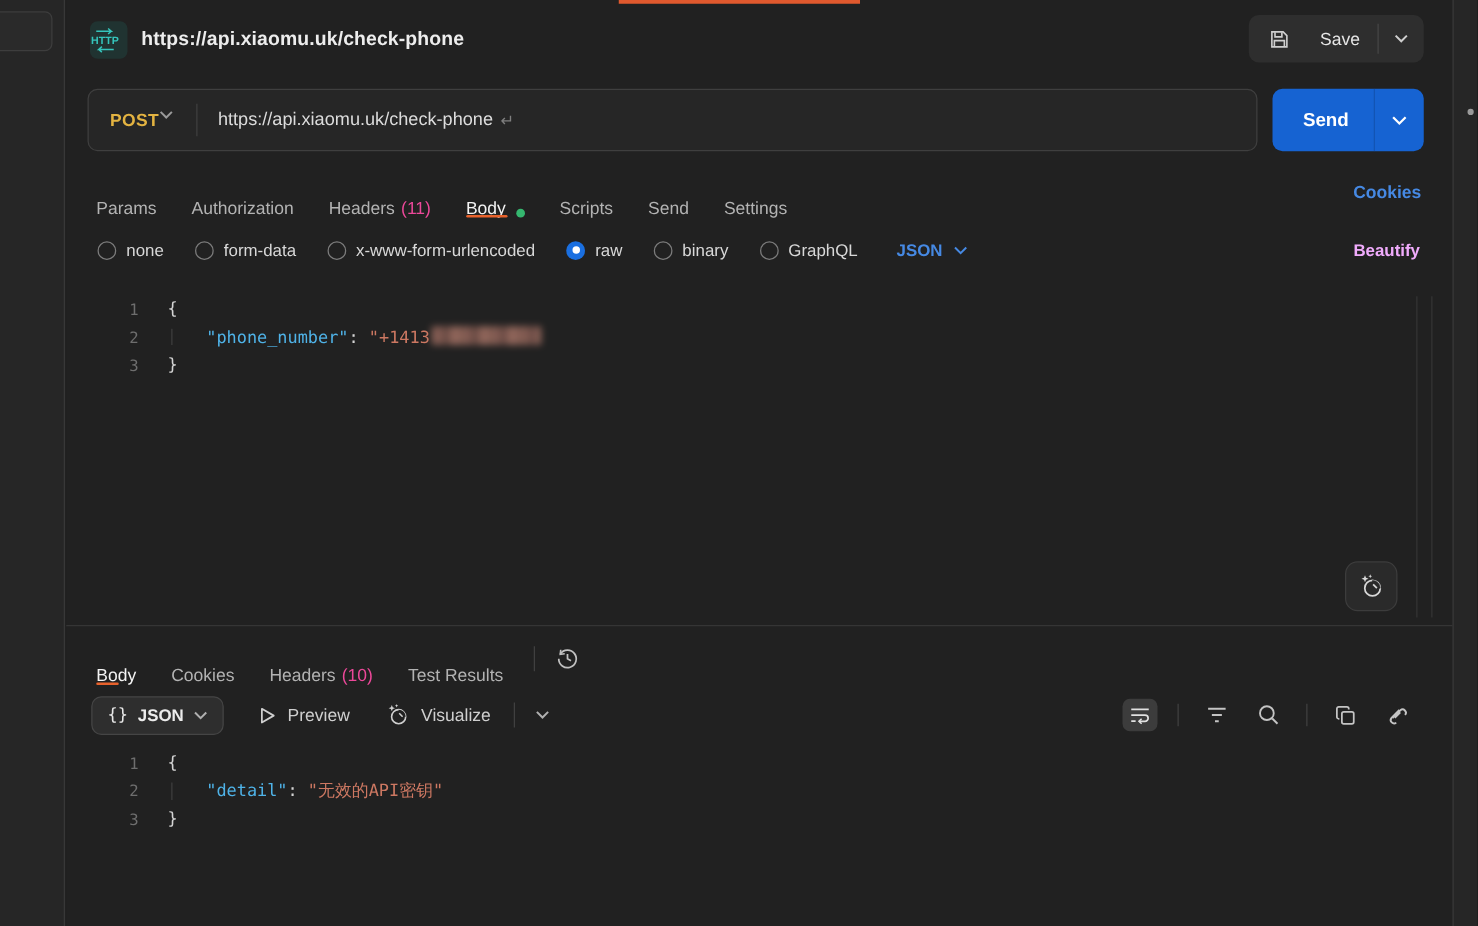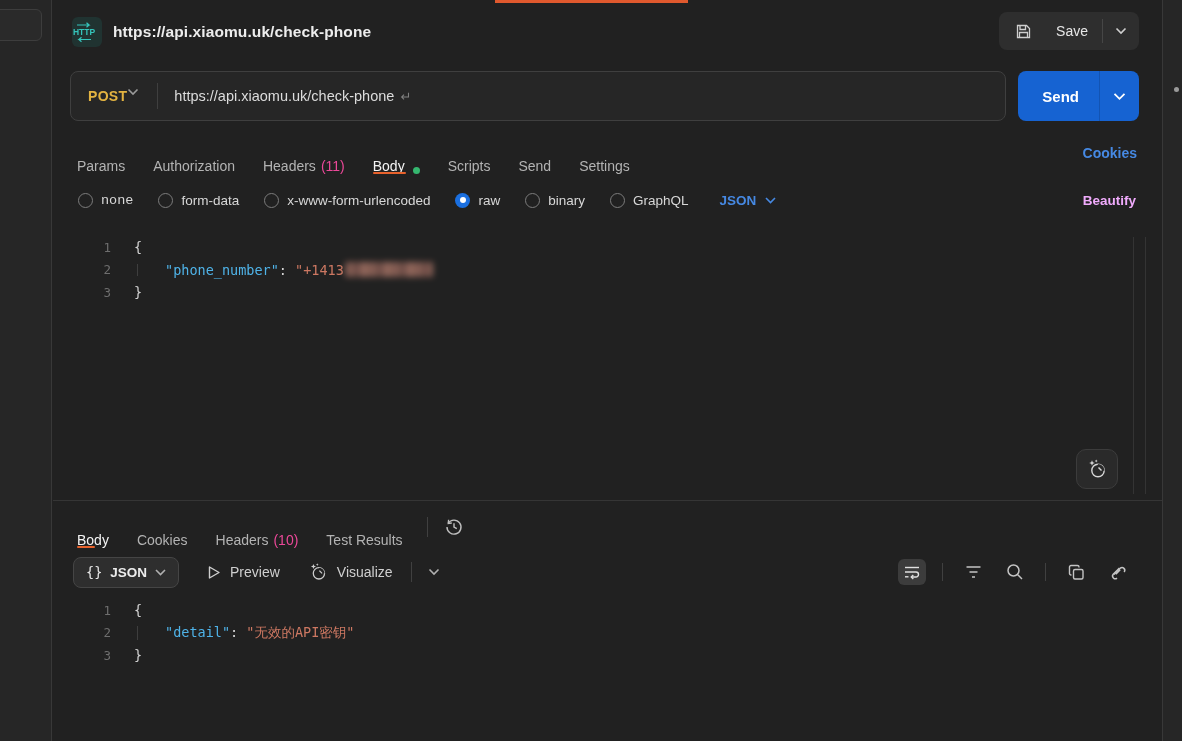--- a/index.html
+++ b/index.html
@@ -61,21 +61,21 @@
   .tab.active::after { content:""; position:absolute; left:0; right:14px; bottom:0;
                        height:2px; background:#e8622c; border-radius:1px; }
   .green-dot { width:7px; height:7px; border-radius:50%; background:#35b76f; margin-left:8px; }
   .cookies-link { position:absolute; right:25px; color:#4689e3; font-size:14px;
                   font-weight:600; cursor:pointer; }
 
   
   .radio-row { position:absolute; left:0; top:183px; width:100%; height:34px;
                display:flex; align-items:center; }
   .radio-item { display:flex; align-items:center; gap:8px; margin-left:25px; cursor:pointer; }
-  .radio-item:first-child { margin-left:25px;font-family:Liberation Mono, monospace; }
+  .radio-item:first-child { margin-left:25px; }
   .radio { width:15px; height:15px; border:1.5px solid #7c7c7c; border-radius:50%; background:transparent; }
   .radio.selected { border:none; background:#1a6fe0; position:relative; }
   .radio.selected::after { content:""; position:absolute; left:4.5px; top:4.5px;
                            width:6px; height:6px; border-radius:50%; background:#fff; }
   .radio-label { color:#d8d8d8; font-size:13.5px; }
   .lang-select { display:flex; align-items:center; gap:9px; margin-left:31px; cursor:pointer; }
   .lang-label { color:#4689e3; font-size:13.5px; font-weight:700; }
   .beautify-link { position:absolute; right:26px; color:#f0abfc; font-size:13.5px;
                    font-weight:600; cursor:pointer; }
 

